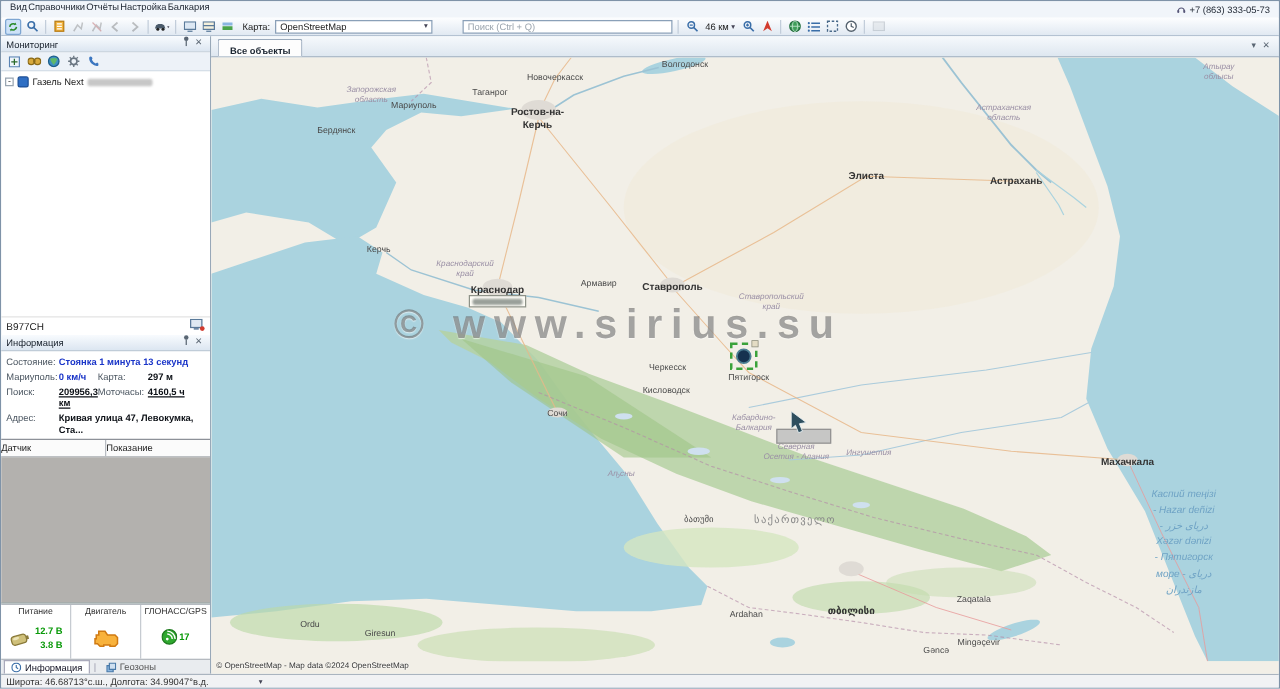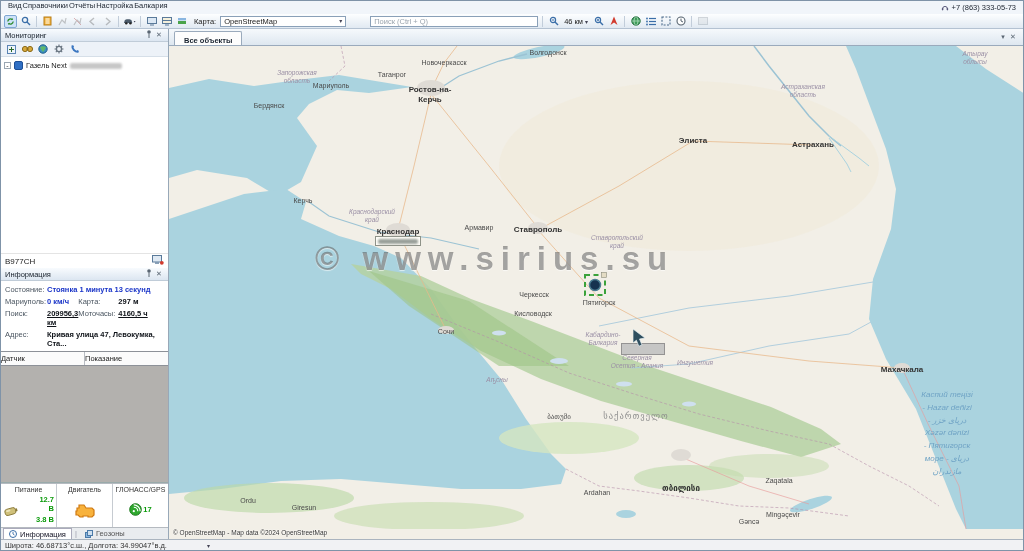--- a/index.html
+++ b/index.html
@@ -58,21 +58,21 @@
   .f-val.blue{color:#1a35c8}
   .f-val.link{text-decoration:underline}
   .span3{grid-column:2/5}
   .sensor-head{flex:0 0 auto;display:flex;border:1px solid #8d9198;border-left:none;border-right:none}
   .sensor-head div{flex:1;font-size:7.5px;padding:2px 0;background:#fbfbfb;border-left:1px solid #b8bcc2}
   .sensor-head div:first-child{border-left:none}
   .sensor-body{flex:1;background:#b3b1ae;border-bottom:1px solid #9aa}
   .status-boxes{flex:0 0 auto;display:flex;height:44px;border-top:1px solid #b5bac0;background:#fff}
   .sbox{flex:1;border-right:1px solid #c6cbd1;padding:2px 2px 1px;display:flex;flex-direction:column;align-items:center;font-size:7px;color:#333}
   .sbox:last-child{border-right:none}
-  .sbox .inner{display:flex;align-items:center;gap:15px;flex:1}
+  .sbox .inner{display:flex;align-items:center;gap:3px;flex:1}
   .sbox .vals{display:flex;flex-direction:column;gap:2px;color:#0a9a0a;font-weight:bold;font-size:7.5px;text-align:right}
   .gps-num{color:#0a9a0a;font-weight:bold;font-size:7.5px}
   .btabs{height:12px;flex:0 0 auto;display:flex;align-items:center;background:#e9ecef;border-top:1px solid #b5bac0;font-size:7.5px;padding:0 2px;gap:3px}
   .btab{display:flex;align-items:center;gap:3px;height:11px;padding:0 5px;color:#555}
   .btab.active{background:#fff;border:1px solid #aab;border-bottom:none;color:#112}
   .btab-sep{color:#99a}
 
   
   .maparea{flex:1;display:flex;flex-direction:column;min-width:0}
   .maptabbar{height:17px;flex:0 0 auto;background:linear-gradient(#f6f9fc,#dee7f0);border-bottom:1px solid #9aaabc;display:flex;align-items:flex-end;padding:0 5px}

